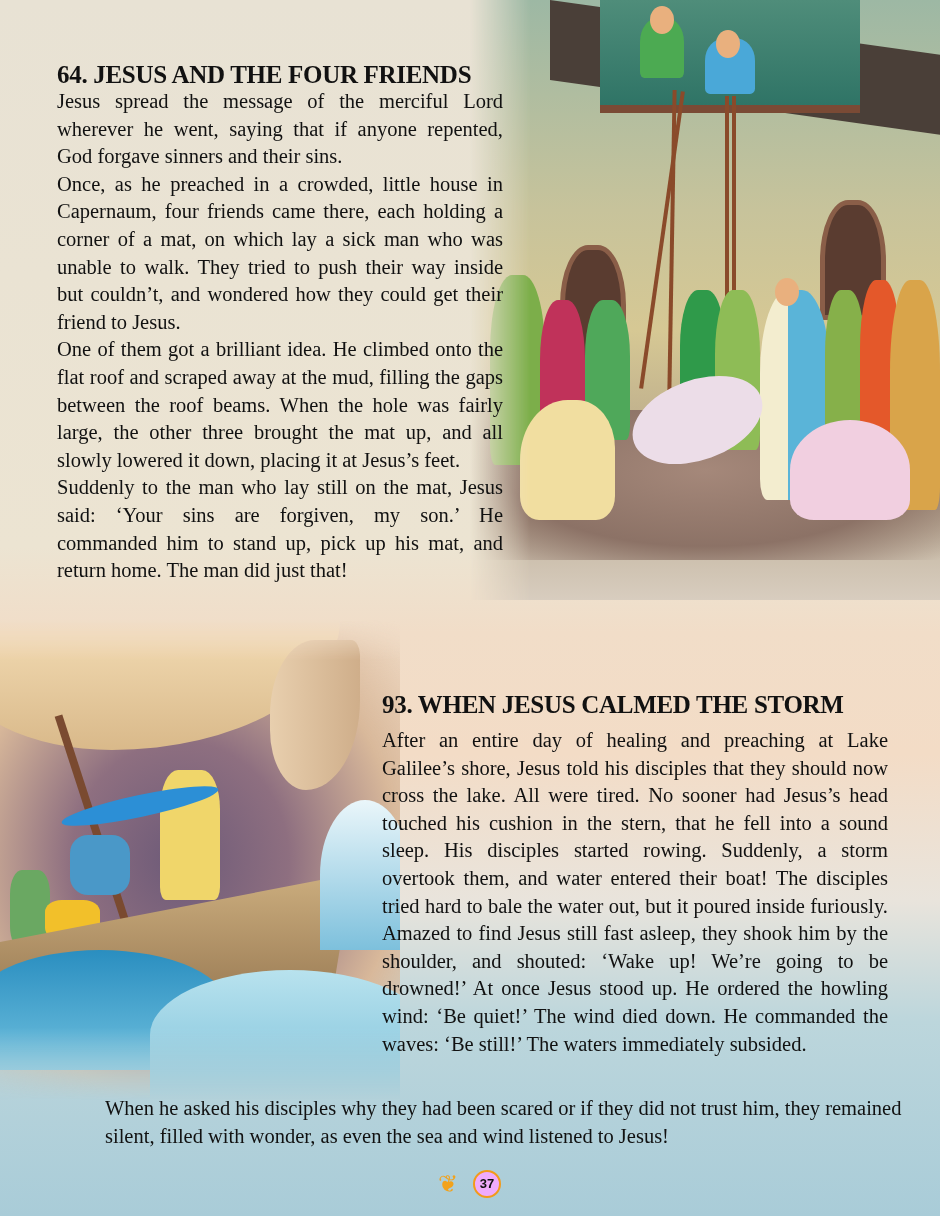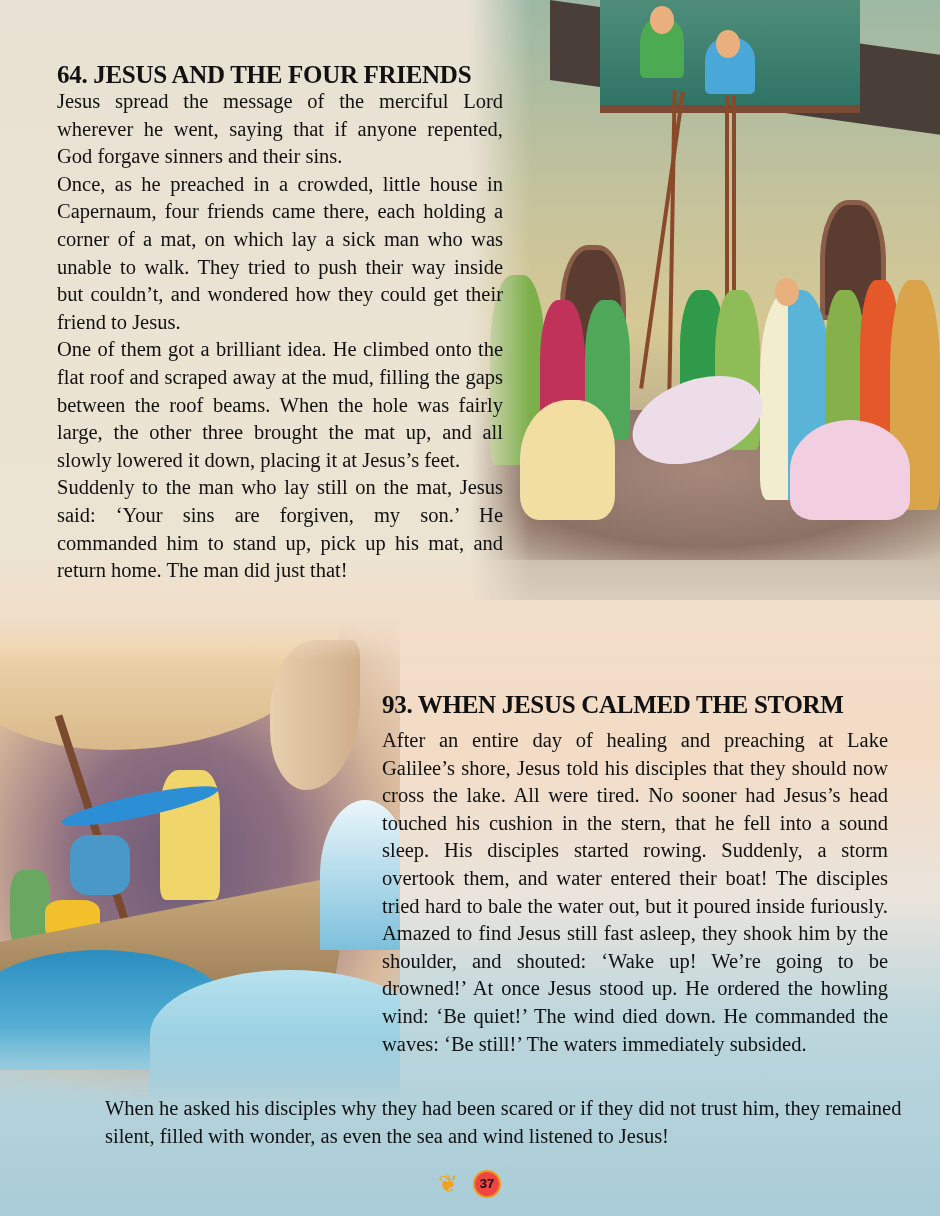--- a/index.html
+++ b/index.html
@@ -41,21 +41,21 @@
   .para { position:absolute; font-size:20.5px; line-height:27.6px; text-align: justify; margin:0; }
   #h64 { left:57px; top:60px; width:446px; white-space:nowrap; }
   #p64 { left:57px; top:88px; width:446px; }
   #h65 { left:382px; top:690px; width:504px; white-space:nowrap; }
   #p65 { left:382px; top:727px; width:506px; }
   #p65b { left:57px; top:1095px; width:830px; text-align:left;margin-left:48px; }
   .para span { display:block; }
   
   .pagenum { position:absolute; left:438px; top:1168px; width:70px; height:32px; }
   .pagenum .swirl { position:absolute; left:0; top:4px; font-size:24px; color:#f2a21b; line-height:24px; }
-  .pagenum .badge { position:absolute; left:35px; top:2px; width:28px; height:28px; border-radius:50%; background:#ef4444; border:2px solid #f29a1b; box-sizing:border-box; font-family:"Liberation Sans", sans-serif; font-weight:bold; font-size:13px; line-height:24px; text-align:center; color:#111; }
+  .pagenum .badge { position:absolute; left:35px; top:2px; width:28px; height:28px; border-radius:50%; background:#f0abfc; border:2px solid #f29a1b; box-sizing:border-box; font-family:"Liberation Sans", sans-serif; font-weight:bold; font-size:13px; line-height:24px; text-align:center; color:#111; }
 </style>
 </head>
 <body>
 
 <div class="illus-top">
   <div class="wall"></div>
   <div class="ceiling"></div>
   <div class="roofhole"></div>
   <div class="fig" style="left:170px;top:18px;width:44px;height:60px;background:#4caa52"></div>
   <div class="head" style="left:180px;top:6px"></div>

